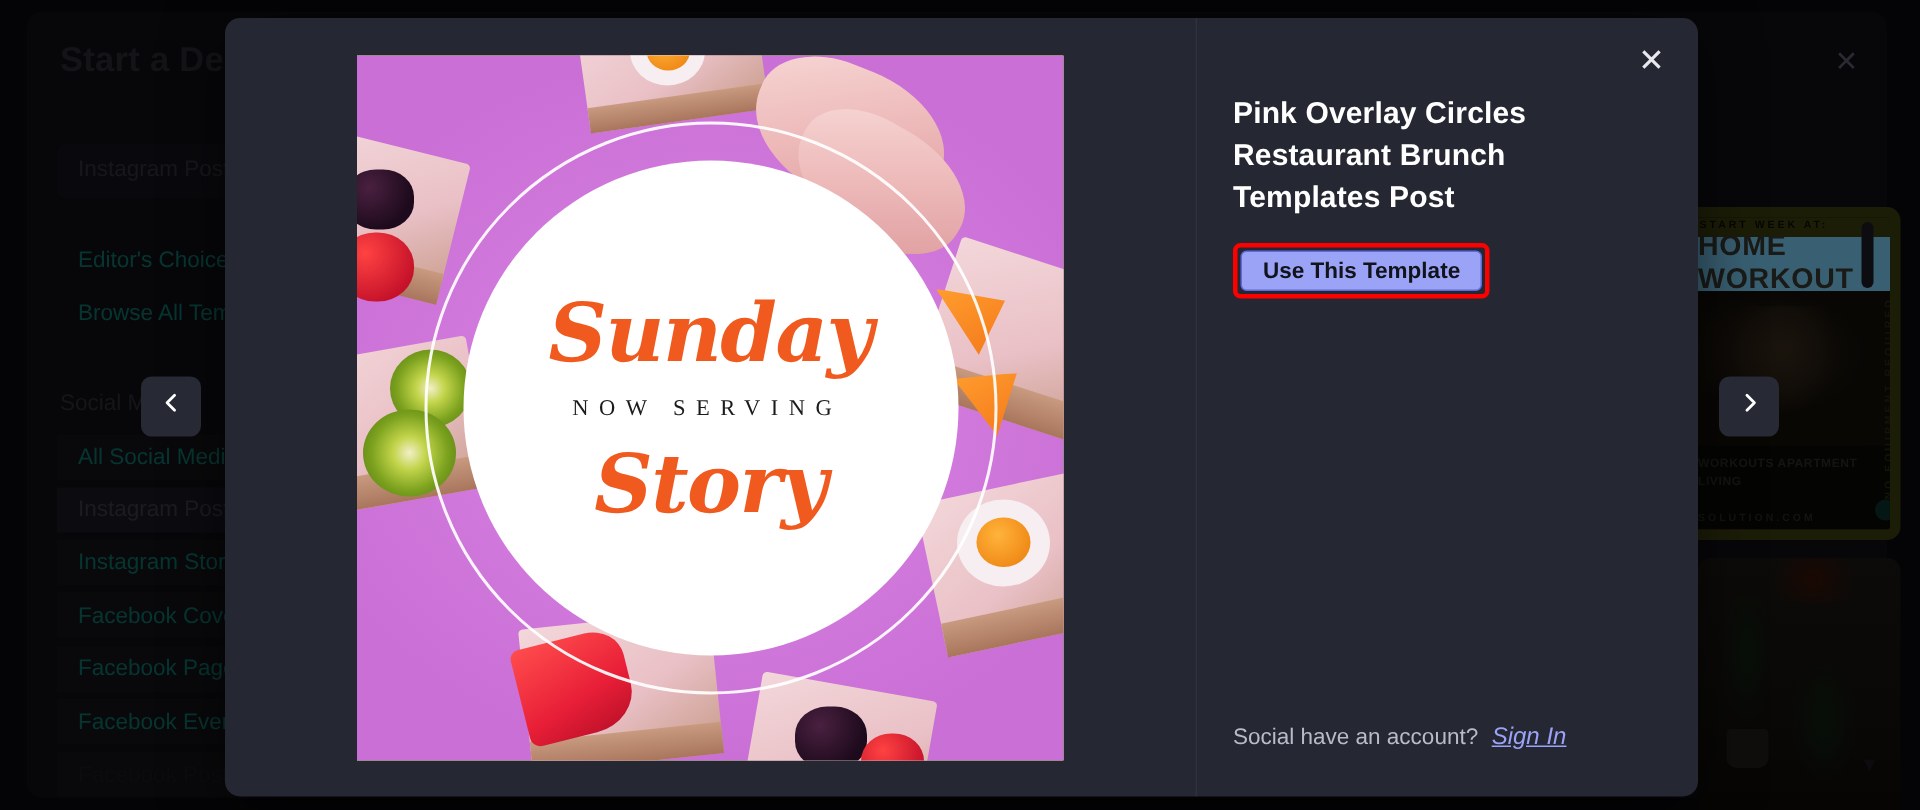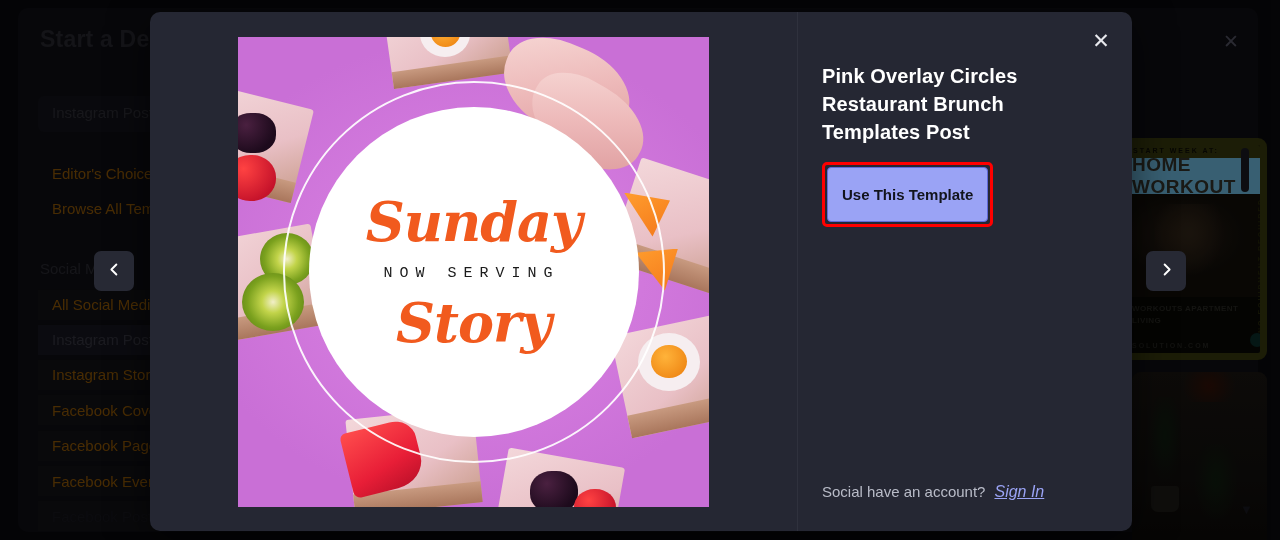--- a/index.html
+++ b/index.html
@@ -24,21 +24,21 @@
   .bg-chip {
     position:absolute; left:38px; top:96px; width:300px; height:36px;
     background:#16161d; border-radius:6px;
   }
   .bg-chip-label {
     position:absolute; left:52px; top:104px;
     font-size:15px; color:#34343d;
   }
   .bg-link {
     position:absolute; left:52px;
-    font-size:15px; color:#a16207;
+    font-size:15px; color:#0f766e;
   }
   .bg-row {
     position:absolute; left:38px; width:300px; height:31px;
     background:#141419; border-top:1px solid #101015;
   }
   .bg-row.sel { background:#1a1a24; }
   .bg-sec {
     position:absolute; left:40px;
     font-size:15px; color:#303038; font-weight:500;
   }
@@ -223,21 +223,21 @@
   .pv-text {
     position:absolute; left:50%; top:50%; transform:translate(-50%,-50%);
     width:330px; text-align:center;
   }
   .pv-script {
     font-family:"DejaVu Serif", serif;
     font-style:italic; color:#f15a1e; font-weight:bold;
     font-size:54px; line-height:1.0; letter-spacing:-1px;
   }
   .pv-sub {
-    font-family:Liberation Mono, monospace;
+    font-family:Liberation Serif, serif;
     color:#1b1b1b; font-size:15px; letter-spacing:7px;
     margin:16px 4px 14px 0;
   }
 
   
   .modal-right {
     flex:1; position:relative; padding:50px 36px 0 24px;
     display:flex; flex-direction:column;
   }
   .modal-close {
@@ -253,21 +253,21 @@
     margin-top:21px; font-size:15px; color:#9a9da9;
   }
   .btn-wrap {
     margin-top:16px; align-self:flex-start;
     border:3px solid #ff0000; border-radius:5px; padding:2px;
   }
   .btn-use {
     display:block; background:#9aa3f5; color:#12141c;
     border:1px solid #5f6ad8; border-radius:4px;
     font-size:15px; font-weight:bold; font-family:"Liberation Sans",sans-serif;
-    padding:18px 14px; cursor:pointer;
+    padding:4px 14px; cursor:pointer;
   }
   .signin-row {
     position:absolute; left:24px; bottom:30px;
     display:flex; align-items:baseline; gap:9px;
   }
   .signin-text { font-size:15px; color:#b9bcc8; }
   .signin-link {
     font-size:16px; color:#9aa3f5; text-decoration:underline;font-style:italic;
   }
 </style>

